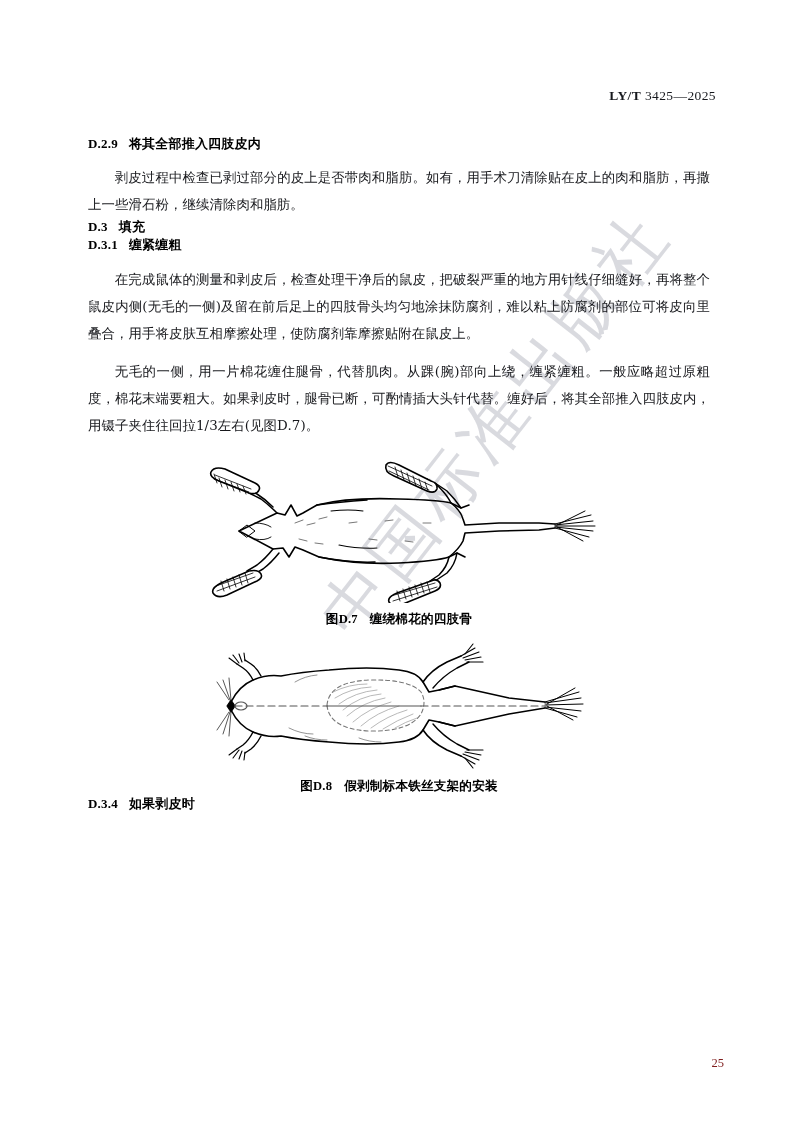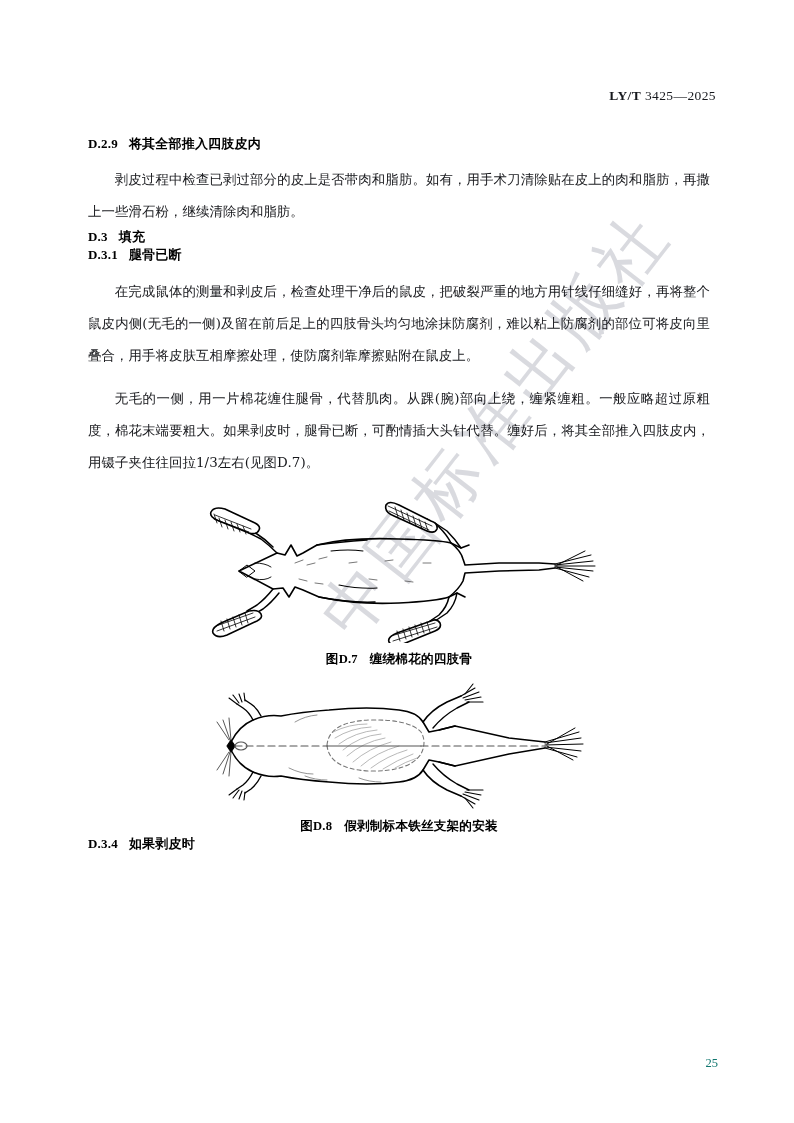--- a/index.html
+++ b/index.html
@@ -87,21 +87,21 @@
     margin-right: 11px;
     text-align: center;
   }
   .sp-before-h3 { margin-top: 26px; }
   .sp-before-h3-tight { margin-top: 24px; }
 
   p.body {
     margin: 11px 0 0 0;
     font-family: "DejaVu Serif", "Liberation Serif", serif;
     font-size: 13.4px;
-    line-height: 32px;
+    line-height: 27px;
     text-align: justify;
     text-justify: inter-ideograph;
     text-indent: 2em;
     color: #17181c;
     letter-spacing: 0.1px;
   }
 
   
   figure {
     margin: 0;
@@ -126,25 +126,25 @@
     font-weight: bold;
     margin-right: 12px;
   }
 
   .fig1 { margin-top: 14px; }
   .fig2 { margin-top: 14px; }
 
   
   .folio {
     position: absolute;
-    right: 76px;
+    right: 70px;
     bottom: 52px;
     font-family: "Liberation Serif", "DejaVu Serif", serif;
     font-size: 12.5px;
-    color: #0f766e;
+    color: #7f1d1d;
     z-index: 3;
   }
 
   svg { display: block; margin: 0 auto; }
 </style>
 </head>
 <body>
 
 <div class="page">
 
@@ -156,21 +156,21 @@
     <div class="header-code"><span class="bold">LY/T</span>&nbsp;<span>3425—2025</span></div>
   </div>
 
   <div class="content">
 
     <h3 class="clause"><span class="num">D.2.9</span><span>将其全部推入四肢皮内</span></h3>
     <p class="body">剥皮过程中检查已剥过部分的皮上是否带肉和脂肪。如有，用手术刀清除贴在皮上的肉和脂肪，再撒上一些滑石粉，继续清除肉和脂肪。</p>
 
     <h3 class="clause sp-before-h3"><span class="num">D.3</span><span>填充</span></h3>
 
-    <h3 class="clause sp-before-h3-tight"><span class="num">D.3.1</span><span>腿骨已断</span></h3>
+    <h3 class="clause sp-before-h3-tight"><span class="num">D.3.1</span><span>缠紧缠粗</span></h3>
     <p class="body">在完成鼠体的测量和剥皮后，检查处理干净后的鼠皮，把破裂严重的地方用针线仔细缝好，再将整个鼠皮内侧(无毛的一侧)及留在前后足上的四肢骨头均匀地涂抹防腐剂，难以粘上防腐剂的部位可将皮向里叠合，用手将皮肤互相摩擦处理，使防腐剂靠摩擦贴附在鼠皮上。</p>
 
     <p class="body">无毛的一侧，用一片棉花缠住腿骨，代替肌肉。从踝(腕)部向上绕，缠紧缠粗。一般应略超过原粗度，棉花末端要粗大。如果剥皮时，腿骨已断，可酌情插大头针代替。缠好后，将其全部推入四肢皮内，用镊子夹住往回拉1/3左右(见图D.7)。</p>
 
     <figure class="fig1">
       <div class="fig-wrap">
         <svg width="400" height="150" viewBox="0 0 400 150" xmlns="http://www.w3.org/2000/svg">
           <g fill="none" stroke="#000000" stroke-width="1.5" stroke-linecap="round" stroke-linejoin="round">
 
             <path d="M40,78 L78,60 L86,62 L92,52 L98,63 L104,60 L118,52 Q150,44 200,46 Q240,47 252,50

